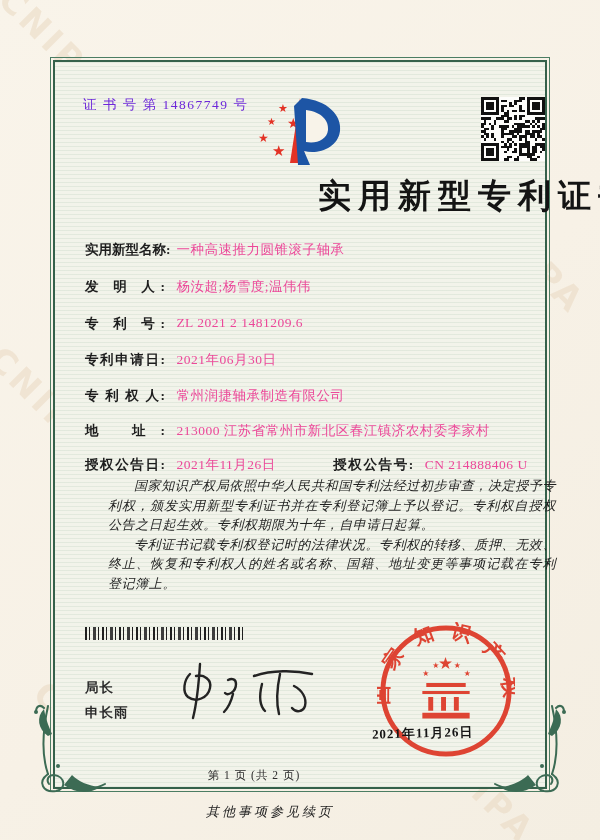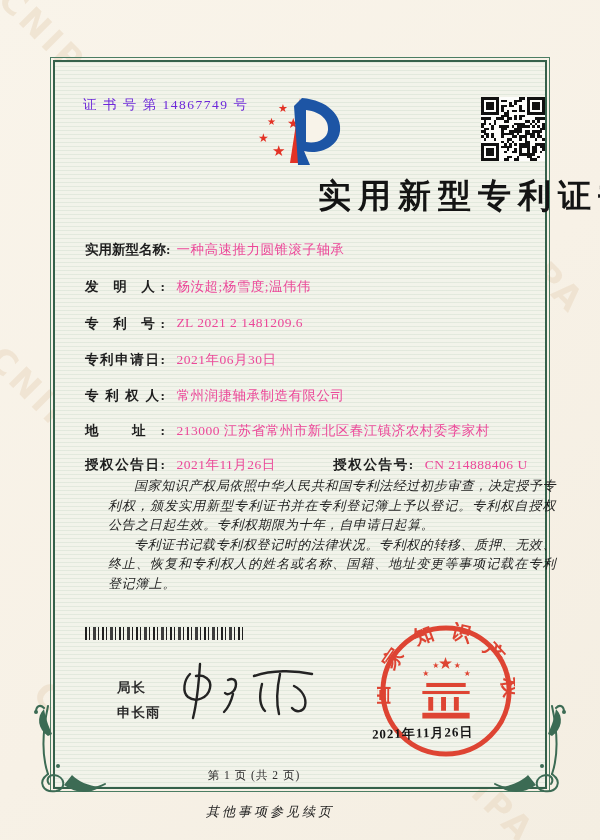--- a/index.html
+++ b/index.html
@@ -70,21 +70,21 @@
     background:repeating-linear-gradient(90deg,
       #1f1f1f 0 2px, rgba(0,0,0,0) 2px 4px,
       #1f1f1f 4px 5px, rgba(0,0,0,0) 5px 8px,
       #3c3c3c 8px 11px, rgba(0,0,0,0) 11px 13px,
       #1f1f1f 13px 14px, rgba(0,0,0,0) 14px 17px);
   }
   
   .role, .signer {
     position:absolute; left:85px; z-index:2;
     font-family:"DejaVu Sans", sans-serif; font-weight:bold;
-    font-size:13.5px; color:#2a2a2a; letter-spacing:1px;margin-left:32px;
+    font-size:13.5px; color:#2a2a2a; letter-spacing:1px;
   }
   .role { top:679px; } .signer { top:704px; }
   .signature { position:absolute; left:176px; top:660px; z-index:2; }
   
   .seal { position:absolute; left:377px; top:622px; z-index:2; opacity:.94; }
   .seal-date {
     position:absolute; left:372px; top:724px; width:130px; z-index:3;
     font-size:13px; font-weight:bold; color:#151515; letter-spacing:1px;
     transform:rotate(-1.5deg); white-space:nowrap;
   }

